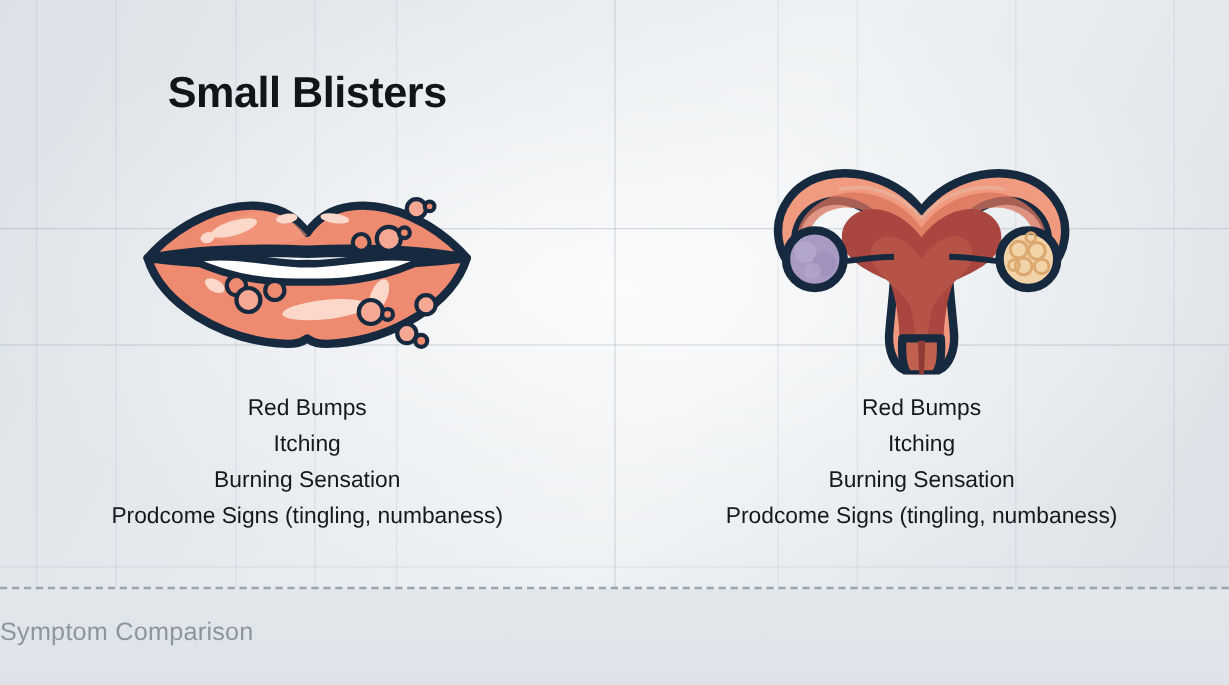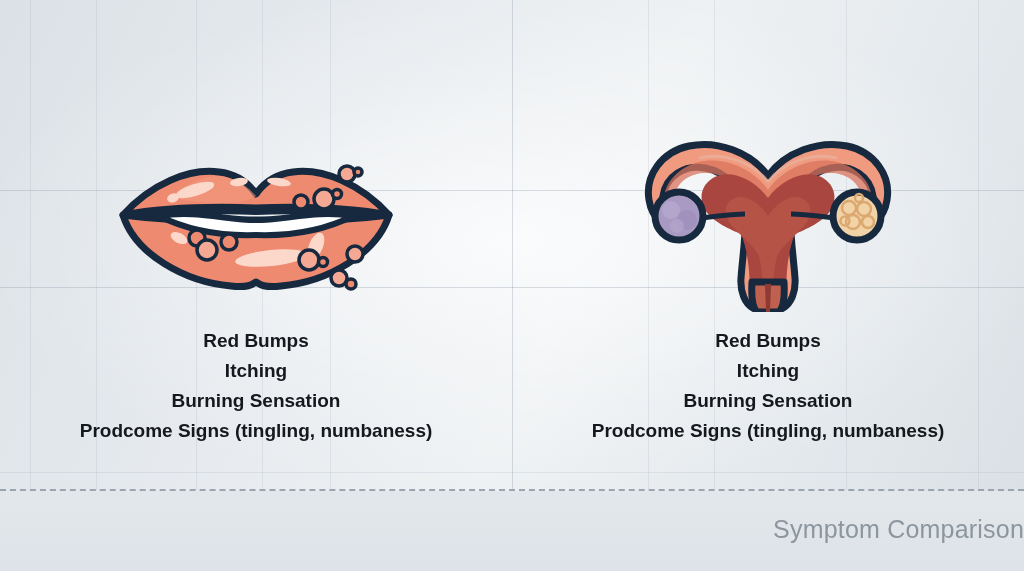--- a/index.html
+++ b/index.html
@@ -43,37 +43,37 @@
 
   .figure { position:absolute; top:132px; left:0; width:100%; height:180px; }
   .figure svg { display:block; margin:0 auto; }
 
   .symptoms {
     position:absolute; top:326px; left:0; width:100%;
     text-align:center;
     color:#15181c;
   }
   .symptom-line {
-    font-size:19px; font-weight:bold; line-height:30px;
+    font-size:19px; font-weight:normal; line-height:30px;
     white-space:nowrap;
   }
 
   
   #divider {
     position:absolute; left:0; top:489px; width:1024px; height:0;
     border-top:2px dashed #9aa5af;
   }
   #footer {
     position:absolute; left:0; top:491px; width:1024px; height:80px;
     background:linear-gradient(180deg,#e2e7eb 0%, #dde3e8 100%);
   }
   #footer-caption {
     position:absolute; top:515px; left:0; width:100%;
-    text-align:right;
-    font-size:25px; color:#8c969f; letter-spacing:0.2px;
+    text-align:left;
+    font-size:21px; color:#8c969f; letter-spacing:0.2px;
   }
 </style>
 </head>
 <body>
 
 <div id="canvas">
 
   <div id="grid">
     <div class="vline" style="left:30px;"></div>
     <div class="vline" style="left:96px;"></div>
@@ -85,20 +85,21 @@
     <div class="vline" style="left:714px;"></div>
     <div class="vline" style="left:846px;"></div>
     <div class="vline" style="left:978px;"></div>
     <div class="hline strong" style="top:190px;"></div>
     <div class="hline strong" style="top:287px;"></div>
     <div class="hline" style="top:472px;"></div>
   </div>
 
   <div class="panel" id="panel-left">
 
+    <div class="panel-title">Small Blisters</div>
 
     <div class="figure">
       <svg width="290" height="170" viewBox="0 0 290 170">
         <g stroke="#16293f" stroke-width="7" stroke-linejoin="round" stroke-linecap="round">
 
           <path d="M12 83 C40 52 78 36 108 40 C126 42 138 52 145 62
                    C152 52 164 42 182 40 C212 36 250 52 278 83
                    C240 76 200 74 145 76 C90 74 50 76 12 83 Z" fill="#ee8a70"></path>
 
           <path d="M12 83 C50 88 90 90 145 88 C200 90 240 88 278 83

